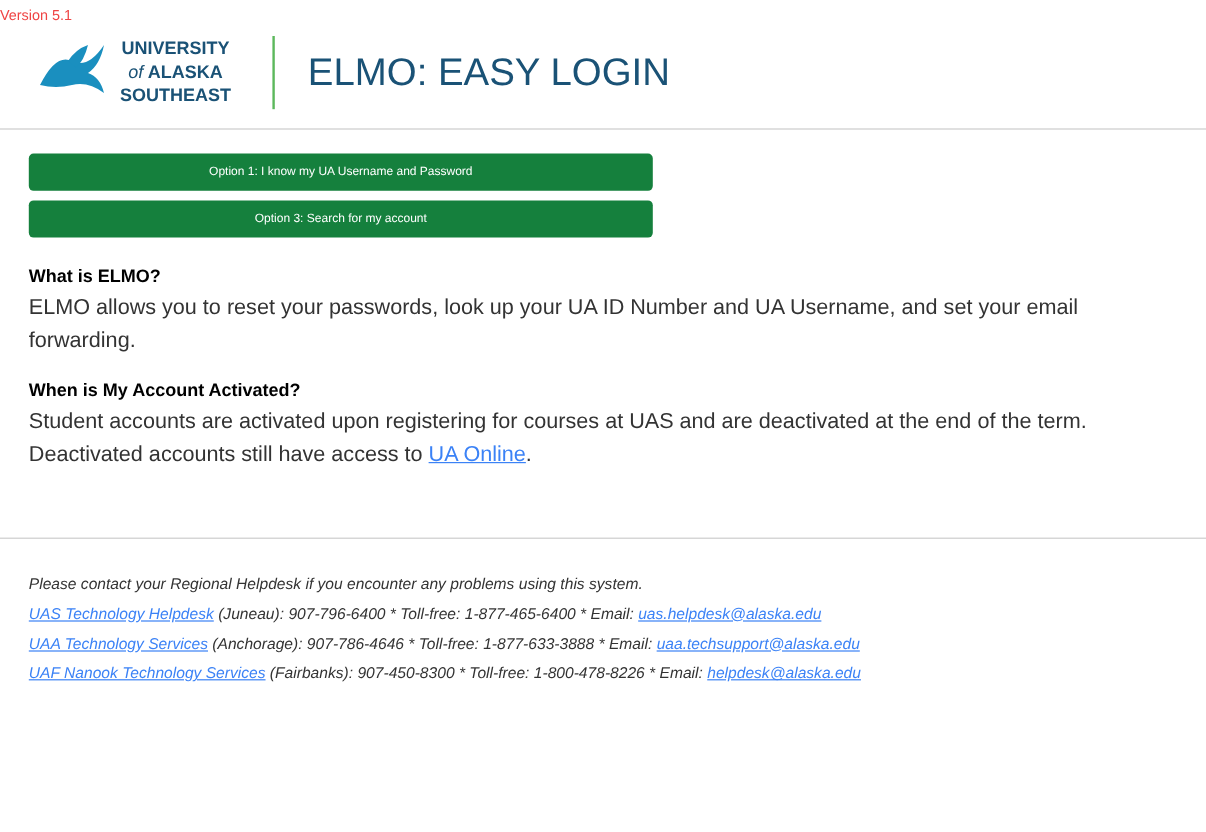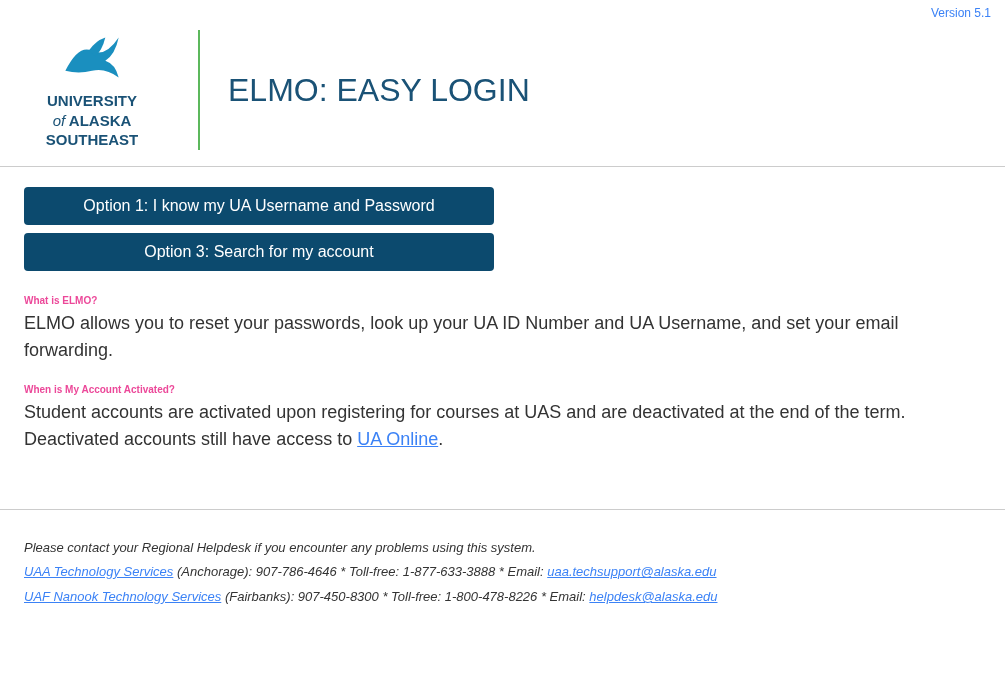--- a/index.html
+++ b/index.html
@@ -3,34 +3,34 @@
   <meta charset="utf-8">
   <style>
     * { margin: 0; padding: 0; box-sizing: border-box; }
     body {
       font-family: Arial, sans-serif;
       font-size: 14px;
       color: #333;
       background: #fff;
     }
     .version {
-      text-align: right;
+      text-align: left;
       padding: 6px 14px 0 0;
       font-size: 12px;
-      color: #3b82f6;
+      color: #ef4444;
     }
     .header {
       display: flex;
       align-items: center;
       padding: 10px 20px 16px 20px;
       border-bottom: 1px solid #ccc;
     }
     .logo-area {
       display: flex;
-      flex-direction: column;
+      flex-direction: row;
       align-items: center;
       padding-right: 34px;
       border-right: 2px solid #5cb85c;
       min-width: 180px;
     }
     .whale-icon {
       width: 80px;
       height: 55px;
       margin-bottom: 6px;
     }
@@ -58,39 +58,39 @@
       color: #1a5276;
     }
     .main-content {
       padding: 20px 24px;
     }
     .buttons-section {
       margin-bottom: 24px;
     }
     .option-btn {
       display: block;
-      width: 470px;
+      width: 520px;
       padding: 10px 16px;
       margin-bottom: 8px;
-      background: #0c4a6e;
+      background: #15803d;
       color: #fff;
-      font-size: 16px;
+      font-size: 10px;
       text-align: center;
       border: none;
       border-radius: 4px;
       cursor: pointer;
     }
     .info-section {
       margin-bottom: 20px;
       max-width: 950px;
     }
     .info-section h2 {
-      font-size: 10px;
+      font-size: 15px;
       font-weight: bold;
-      color: #ec4899;
+      color: #000000;
       margin-bottom: 4px;
     }
     .info-section p {
       font-size: 18px;
       color: #333;
       line-height: 1.5;
       margin-bottom: 14px;
     }
     a {
       color: #3b82f6;
@@ -159,19 +159,22 @@
     </p>
   </div>
 
 </div>
 
 <hr class="divider">
 
 <div class="footer">
   <p>Please contact your Regional Helpdesk if you encounter any problems using this system.</p>
   <p>
+    <a href="#">UAS Technology Helpdesk</a><span> (Juneau): 907-796-6400 * Toll-free: 1-877-465-6400 * Email: </span><a href="#">uas.helpdesk@alaska.edu</a>
+  </p>
+  <p>
     <a href="#">UAA Technology Services</a><span> (Anchorage): 907-786-4646 * Toll-free: 1-877-633-3888 * Email: </span><a href="#">uaa.techsupport@alaska.edu</a>
   </p>
   <p>
     <a href="#">UAF Nanook Technology Services</a><span> (Fairbanks): 907-450-8300 * Toll-free: 1-800-478-8226 * Email: </span><a href="#">helpdesk@alaska.edu</a>
   </p>
 
 </div>
 
 </body></html>

